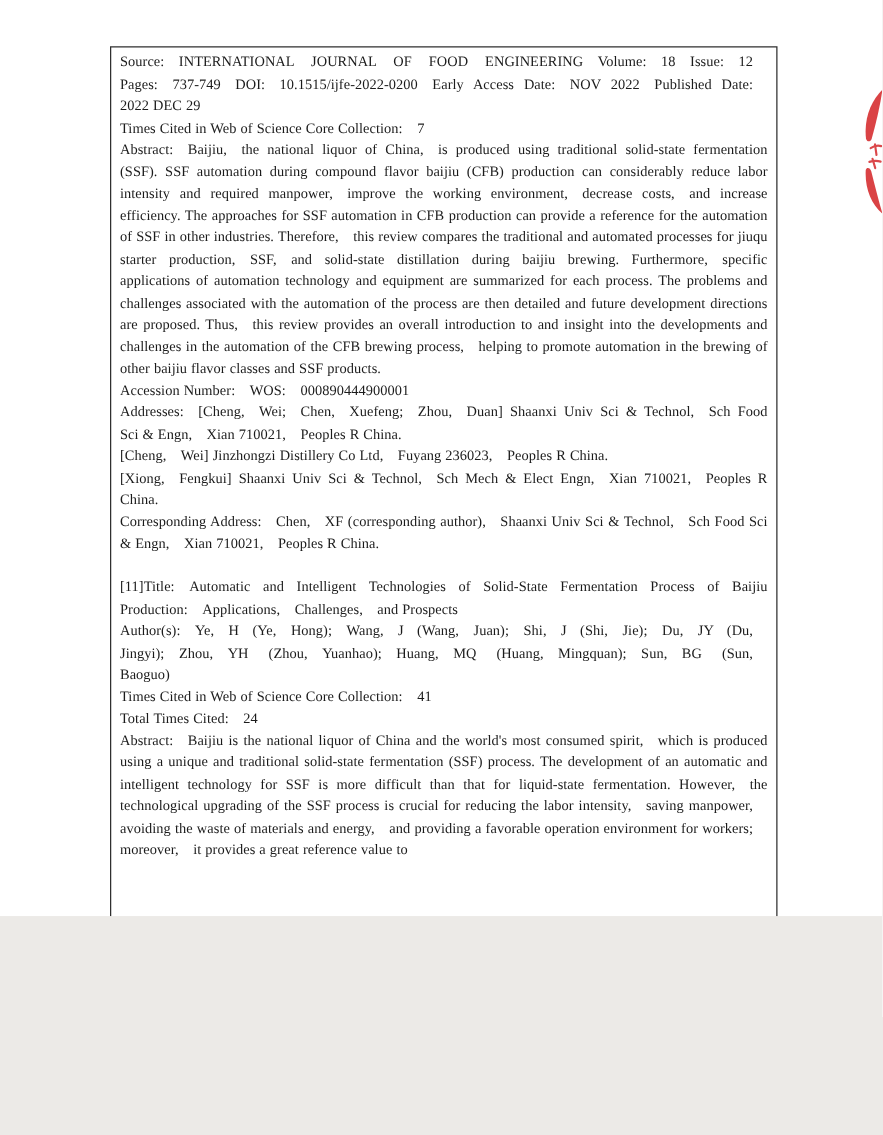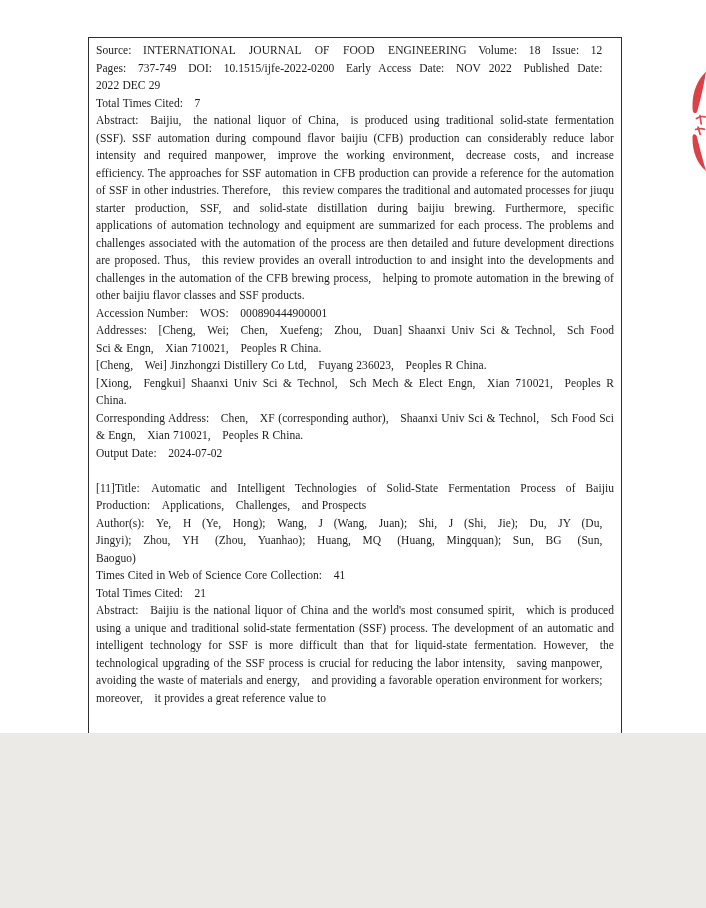--- a/index.html
+++ b/index.html
@@ -58,34 +58,33 @@
   }
 </style>
 </head>
 <body>
 
 <div class="page">
 
   <div class="record-box">
     <section class="record">
         <p class="para">Source:  INTERNATIONAL JOURNAL OF FOOD ENGINEERING  Volume:  18  Issue:  12  Pages:  737-749  DOI:  10.1515/ijfe-2022-0200  Early Access Date:  NOV 2022  Published Date:  2022 DEC 29</p>
-        <p class="para">Total Times Cited:  7</p>
+        <p class="para">Times Cited in Web of Science Core Collection:  7</p>
         <p class="para">Abstract:  Baijiu,  the national liquor of China,  is produced using traditional solid-state fermentation (SSF). SSF automation during compound flavor baijiu (CFB) production can considerably reduce labor intensity and required manpower,  improve the working environment,  decrease costs,  and increase efficiency. The approaches for SSF automation in CFB production can provide a reference for the automation of SSF in other industries. Therefore,  this review compares the traditional and automated processes for jiuqu starter production,  SSF,  and solid-state distillation during baijiu brewing. Furthermore,  specific applications of automation technology and equipment are summarized for each process. The problems and challenges associated with the automation of the process are then detailed and future development directions are proposed. Thus,  this review provides an overall introduction to and insight into the developments and challenges in the automation of the CFB brewing process,  helping to promote automation in the brewing of other baijiu flavor classes and SSF products.</p>
         <p class="para">Accession Number:  WOS:  000890444900001</p>
         <p class="para">Addresses:  [Cheng,  Wei;  Chen,  Xuefeng;  Zhou,  Duan] Shaanxi Univ Sci &amp; Technol,  Sch Food Sci &amp; Engn,  Xian 710021,  Peoples R China.</p>
         <p class="para">[Cheng,  Wei] Jinzhongzi Distillery Co Ltd,  Fuyang 236023,  Peoples R China.</p>
         <p class="para">[Xiong,  Fengkui] Shaanxi Univ Sci &amp; Technol,  Sch Mech &amp; Elect Engn,  Xian 710021,  Peoples R China.</p>
         <p class="para">Corresponding Address:  Chen,  XF (corresponding author),  Shaanxi Univ Sci &amp; Technol,  Sch Food Sci &amp; Engn,  Xian 710021,  Peoples R China.</p>
-        <p class="para">Output Date:  2024-07-02</p>
       </section>
     <section class="record record-gap">
         <p class="para">[11]Title:  Automatic and Intelligent Technologies of Solid-State Fermentation Process of Baijiu Production:  Applications,  Challenges,  and Prospects</p>
         <p class="para">Author(s):  Ye,  H (Ye,  Hong);  Wang,  J (Wang,  Juan);  Shi,  J (Shi,  Jie);  Du,  JY (Du,  Jingyi);  Zhou,  YH (Zhou,  Yuanhao);  Huang,  MQ (Huang,  Mingquan);  Sun,  BG (Sun,  Baoguo)</p>
         <p class="para">Times Cited in Web of Science Core Collection:  41</p>
-        <p class="para">Total Times Cited:  21</p>
+        <p class="para">Total Times Cited:  24</p>
         <p class="para">Abstract:  Baijiu is the national liquor of China and the world's most consumed spirit,  which is produced using a unique and traditional solid-state fermentation (SSF) process. The development of an automatic and intelligent technology for SSF is more difficult than that for liquid-state fermentation. However,  the technological upgrading of the SSF process is crucial for reducing the labor intensity,  saving manpower,  avoiding the waste of materials and energy,  and providing a favorable operation environment for workers;  moreover,  it provides a great reference value to</p>
       </section>
   </div>
 
   <svg class="stamp" viewBox="0 0 22 102" aria-hidden="true">
     <g fill="#d5292c" opacity="0.88">
       <path d="M22,1.5 C13,10.5 7,24 8.8,41 C9.4,43.6 12.4,43.8 13.3,41.2 C17,28 20.2,14 22,1.5 Z"></path>
       <path d="M8.6,66 C7.8,80 12.5,93 22,101 C18.8,90 15.6,77.5 13,67 C12.2,64 9.2,63.4 8.6,66 Z"></path>
     </g>
     <g stroke="#d5292c" stroke-width="1.7" fill="none" stroke-linecap="round" opacity="0.85">

